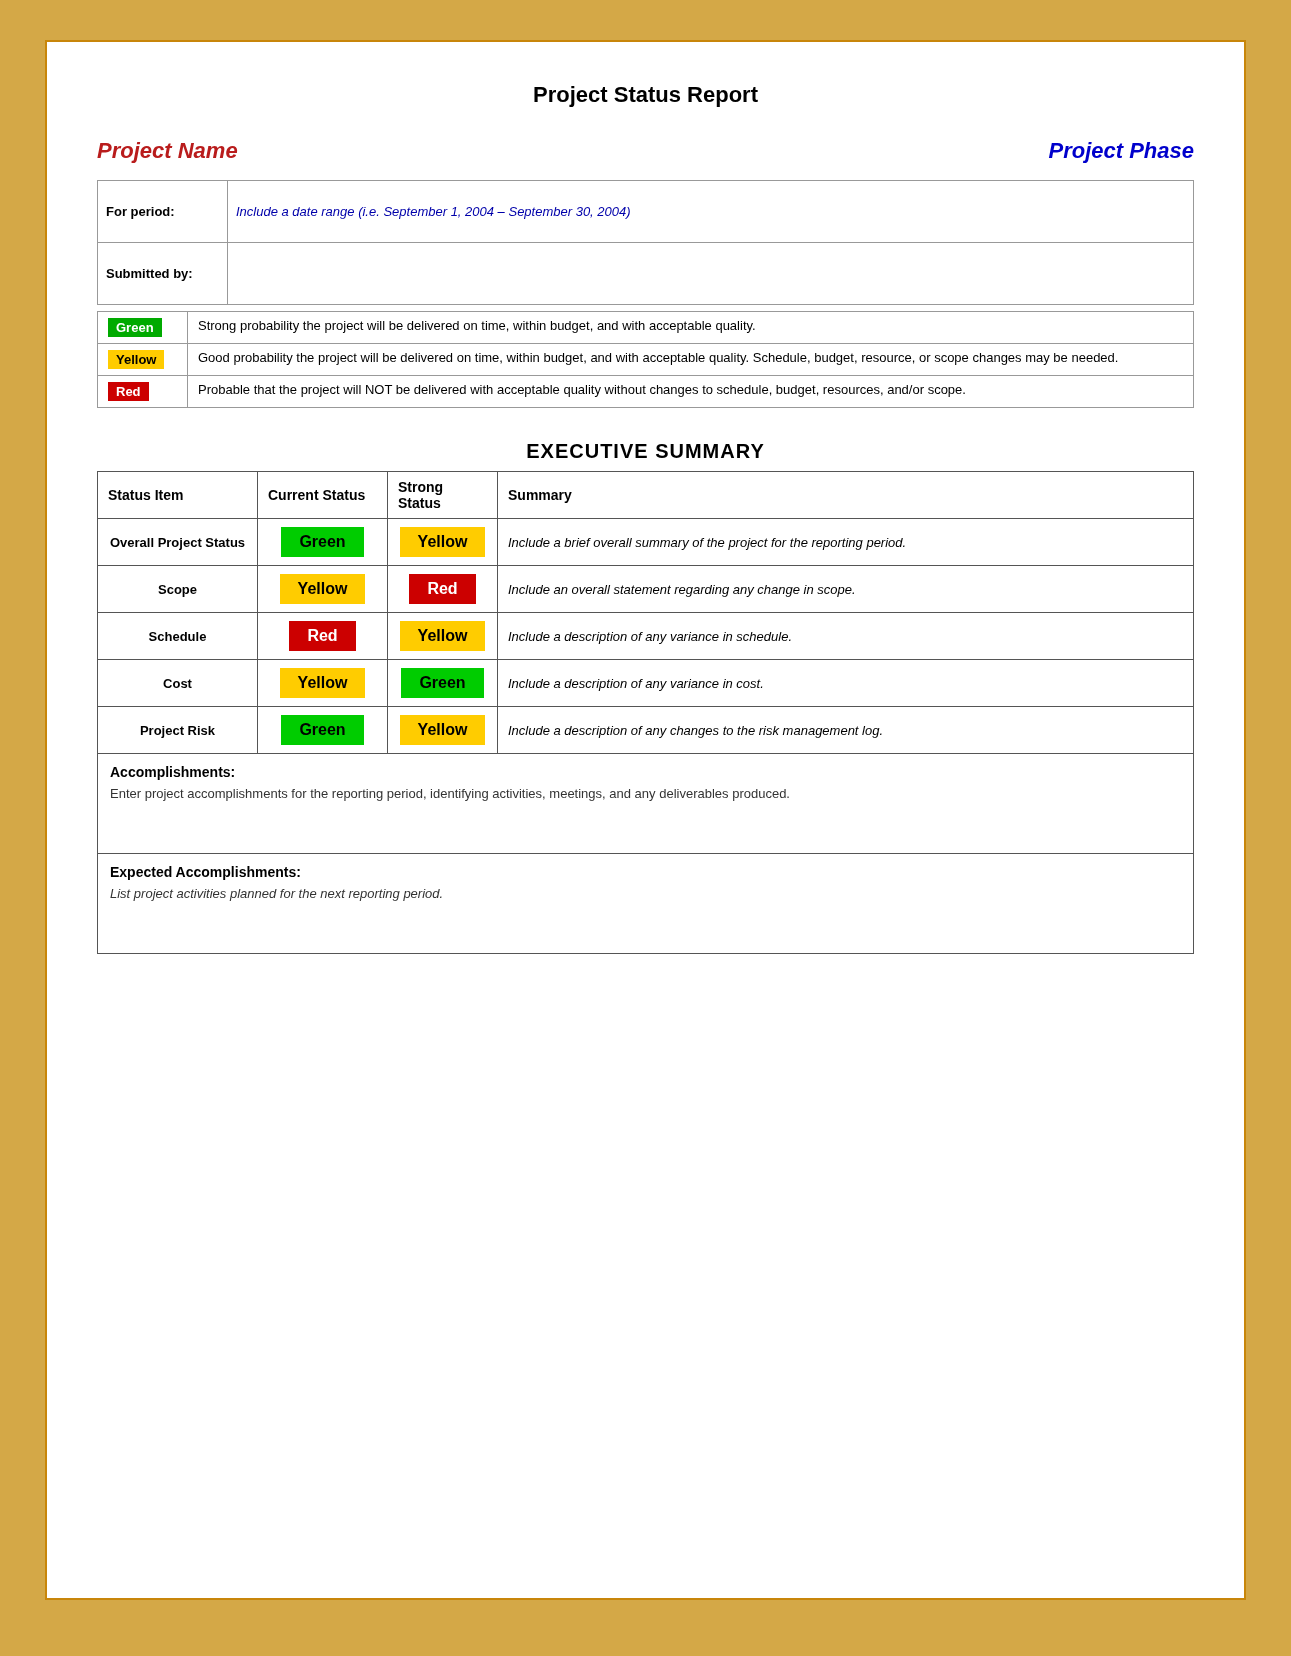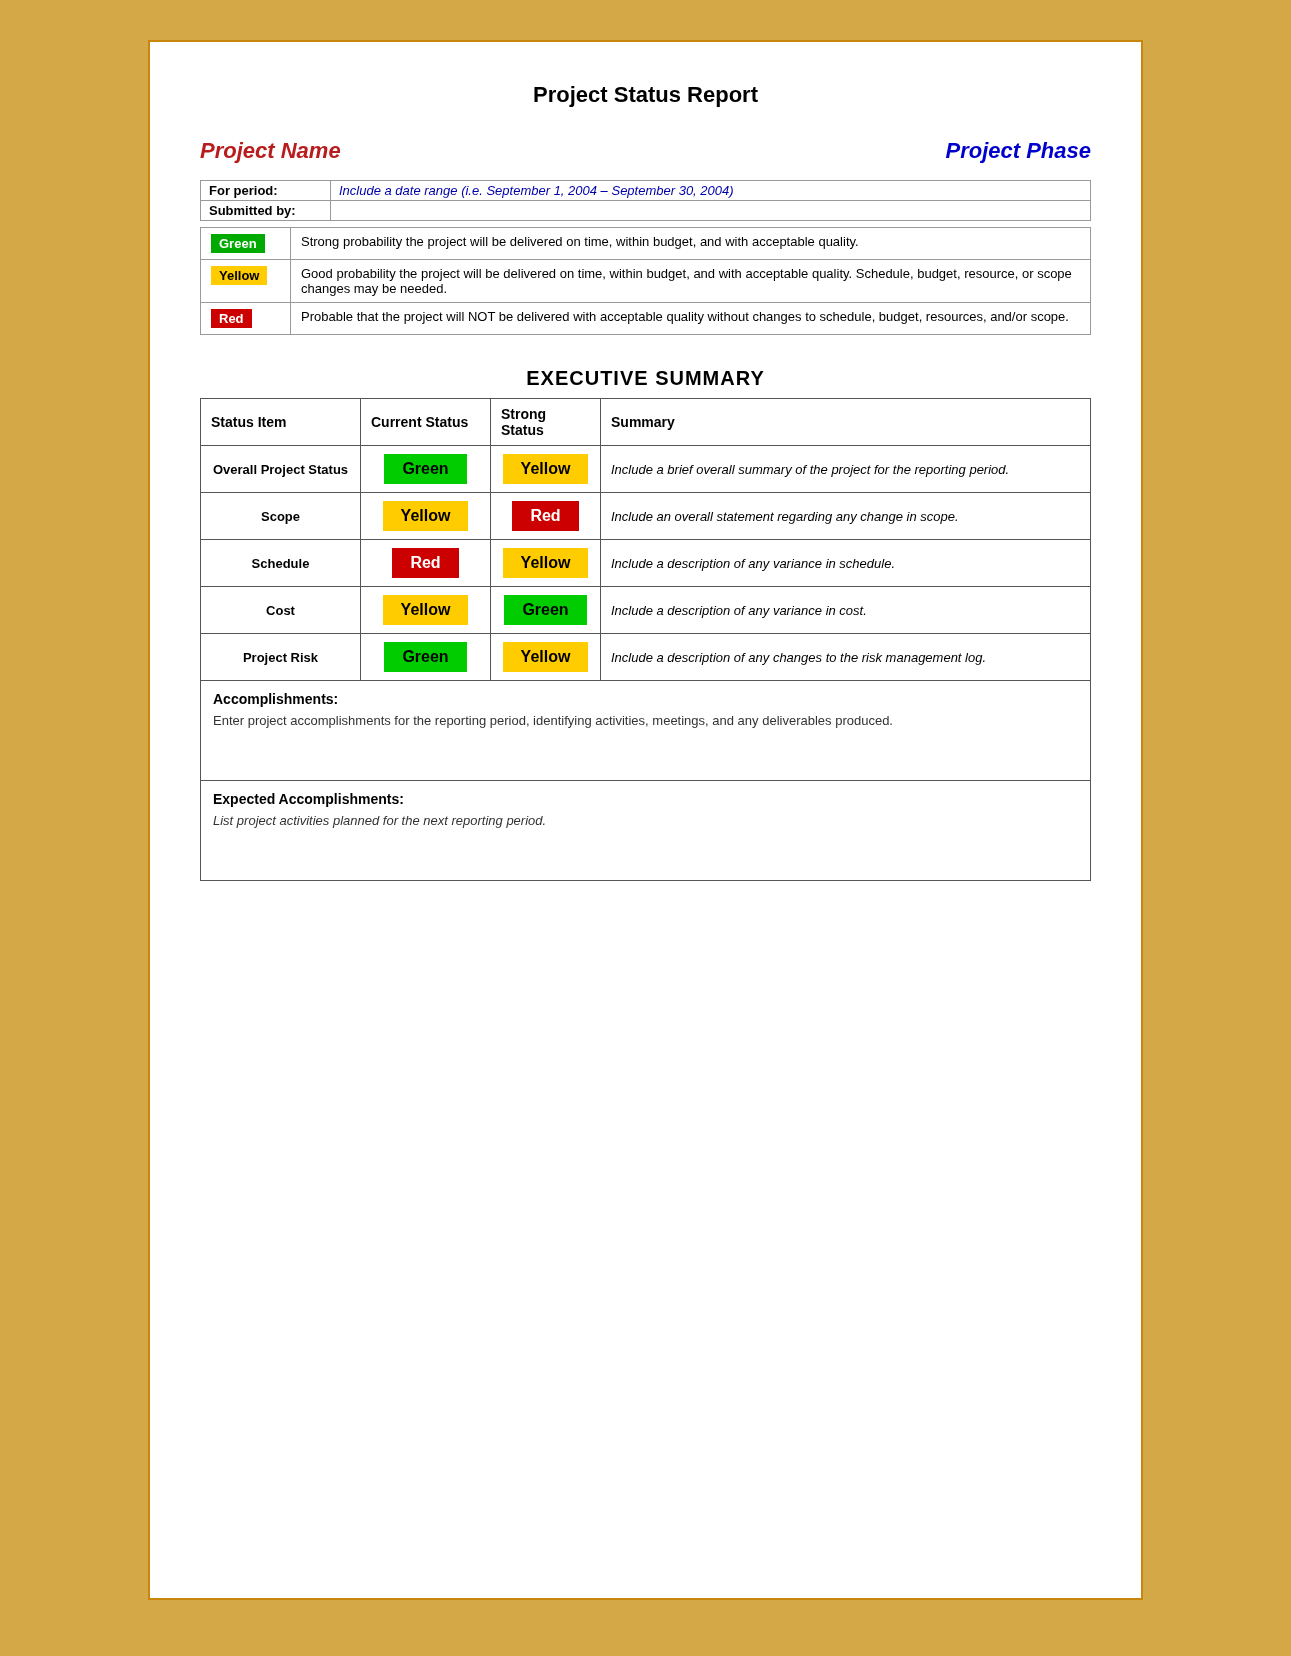--- a/index.html
+++ b/index.html
@@ -7,21 +7,21 @@
       background: #d4a847;
       font-family: Arial, sans-serif;
       display: flex;
       justify-content: center;
       align-items: flex-start;
       min-height: 1656px;
       padding: 40px 20px;
     }
     .page {
       background: #fff;
-      width: 995px;
+      width: 1201px;
       min-height: 1560px;
       padding: 40px 50px 60px 50px;
       border: 2px solid #c8860a;
     }
     .main-title {
       text-align: center;
       font-size: 22px;
       font-weight: bold;
       margin-bottom: 30px;
       color: #000;
@@ -43,21 +43,21 @@
       font-style: italic;
       color: #0000cc;
     }
     .info-table {
       width: 100%;
       border-collapse: collapse;
       margin-bottom: 6px;
     }
     .info-table td {
       border: 1px solid #999;
-      padding: 2px 8px;
+      padding: 23px 8px;
       font-size: 13px;
       vertical-align: top;
     }
     .info-table .label-cell {
       font-weight: bold;
       width: 130px;
       white-space: nowrap;
     }
     .info-table .value-cell {
       font-style: italic;

